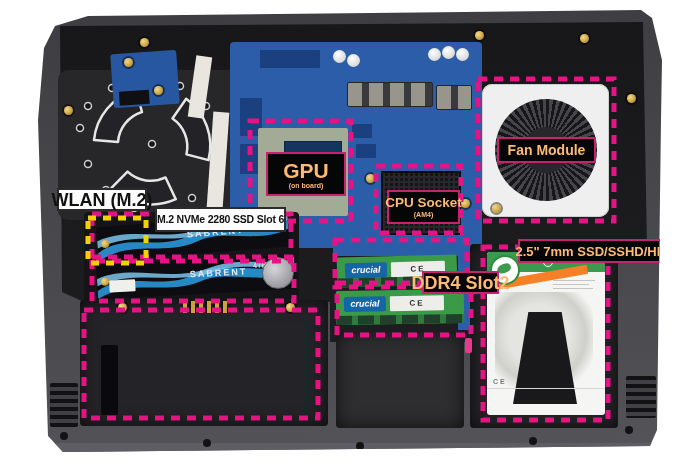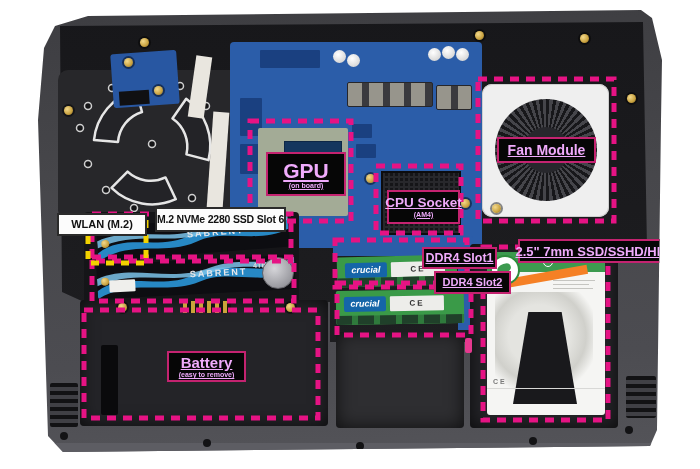--- a/index.html
+++ b/index.html
@@ -71,31 +71,31 @@
   .hdd-cert{position:absolute;left:6px;bottom:30px;color:#7a7a7a;font-size:7px;font-weight:bold;letter-spacing:2px;}
   .sline{position:absolute;height:1px;background:#c5c5c1;}
   .pinktab{position:absolute;left:465px;top:338px;width:7px;height:15px;background:#e6398f;border-radius:2px;}
   
   .overlay{position:absolute;inset:0;z-index:6;pointer-events:none;}
   .hl{fill:none;stroke:var(--highlight,#e6007e);stroke-width:5;stroke-dasharray:9 7;}
   .hl-y{fill:none;stroke:var(--wlan-highlight,#f2d200);stroke-width:5;stroke-dasharray:8 7;}
   
   .lbl{position:absolute;z-index:10;display:flex;flex-direction:column;align-items:center;justify-content:center;
        white-space:nowrap;font-weight:bold;line-height:1;}
-  .lbl.dark{background:var(--label-dark-bg,#060606);border:2px solid var(--label-dark-border,#c42370);color:#f0abfc;text-decoration:underline;}
+  .lbl.dark{background:var(--label-dark-bg,#060606);border:2px solid var(--label-dark-border,#c42370);color:#fdba74;}
   .lbl.light{background:var(--label-light-bg,#fcfcfc);border:2px solid var(--label-light-border,#2b2b2b);color:#111;}
   .lbl .sub{font-size:7px;margin-top:1px;}
   .lbl-gpu{left:266px;top:152px;width:76px;height:40px;font-size:21px;}
   .lbl-cpu{left:387px;top:190px;width:69px;height:30px;font-size:13.5px;}
   .lbl-fan{left:497px;top:137px;width:95px;height:22px;font-size:14px;}
   .lbl-battery{left:167px;top:351px;width:75px;height:27px;font-size:15px;}
   .lbl-ddr1{left:422px;top:247px;width:71px;height:18px;font-size:12.5px;}
-  .lbl-ddr2{left:422px;top:271px;width:73px;height:19px;font-size:11px;margin-left:12px;}
+  .lbl-ddr2{left:422px;top:271px;width:73px;height:19px;font-size:18px;}
   .lbl-hdd{left:518px;top:239px;width:151px;height:20px;font-size:13px;}
-  .lbl-wlan{left:57px;top:213px;width:86px;height:19px;font-size:11px;justify-content:center;}
+  .lbl-wlan{left:57px;top:188px;width:86px;height:19px;font-size:18px;justify-content:center;}
   .lbl-ssd1{left:155px;top:207px;width:127px;height:21px;font-size:10.5px;letter-spacing:-0.2px;}
   .lbl-ssd2{left:156px;top:277px;width:137px;height:21px;font-size:11px;letter-spacing:-0.2px;}
 </style>
 </head>
 <body>
 
 <div class="stage">
   <div class="chassis">
     <div class="interior"></div>
     <div class="lip"></div>
@@ -260,27 +260,20 @@
     </div>
     <div class="lbl dark lbl-fan">
       <span>Fan Module</span>
     </div>
     <div class="lbl light lbl-wlan">
       <span>WLAN (M.2)</span>
     </div>
     <div class="lbl light lbl-ssd1">
       <span>M.2 NVMe 2280 SSD Slot 6</span>
     </div>
-    <div class="lbl dark lbl-battery">
-      <span>Battery</span>
-      <span class="sub">(easy to remove)</span>
-    </div>
-    <div class="lbl dark lbl-ddr1">
-      <span>DDR4 Slot1</span>
-    </div>
     <div class="lbl dark lbl-ddr2">
       <span>DDR4 Slot2</span>
     </div>
     <div class="lbl dark lbl-hdd">
       <span>2.5" 7mm SSD/SSHD/HDD</span>
     </div>
   </div>
 </div>
 
 </body></html>

